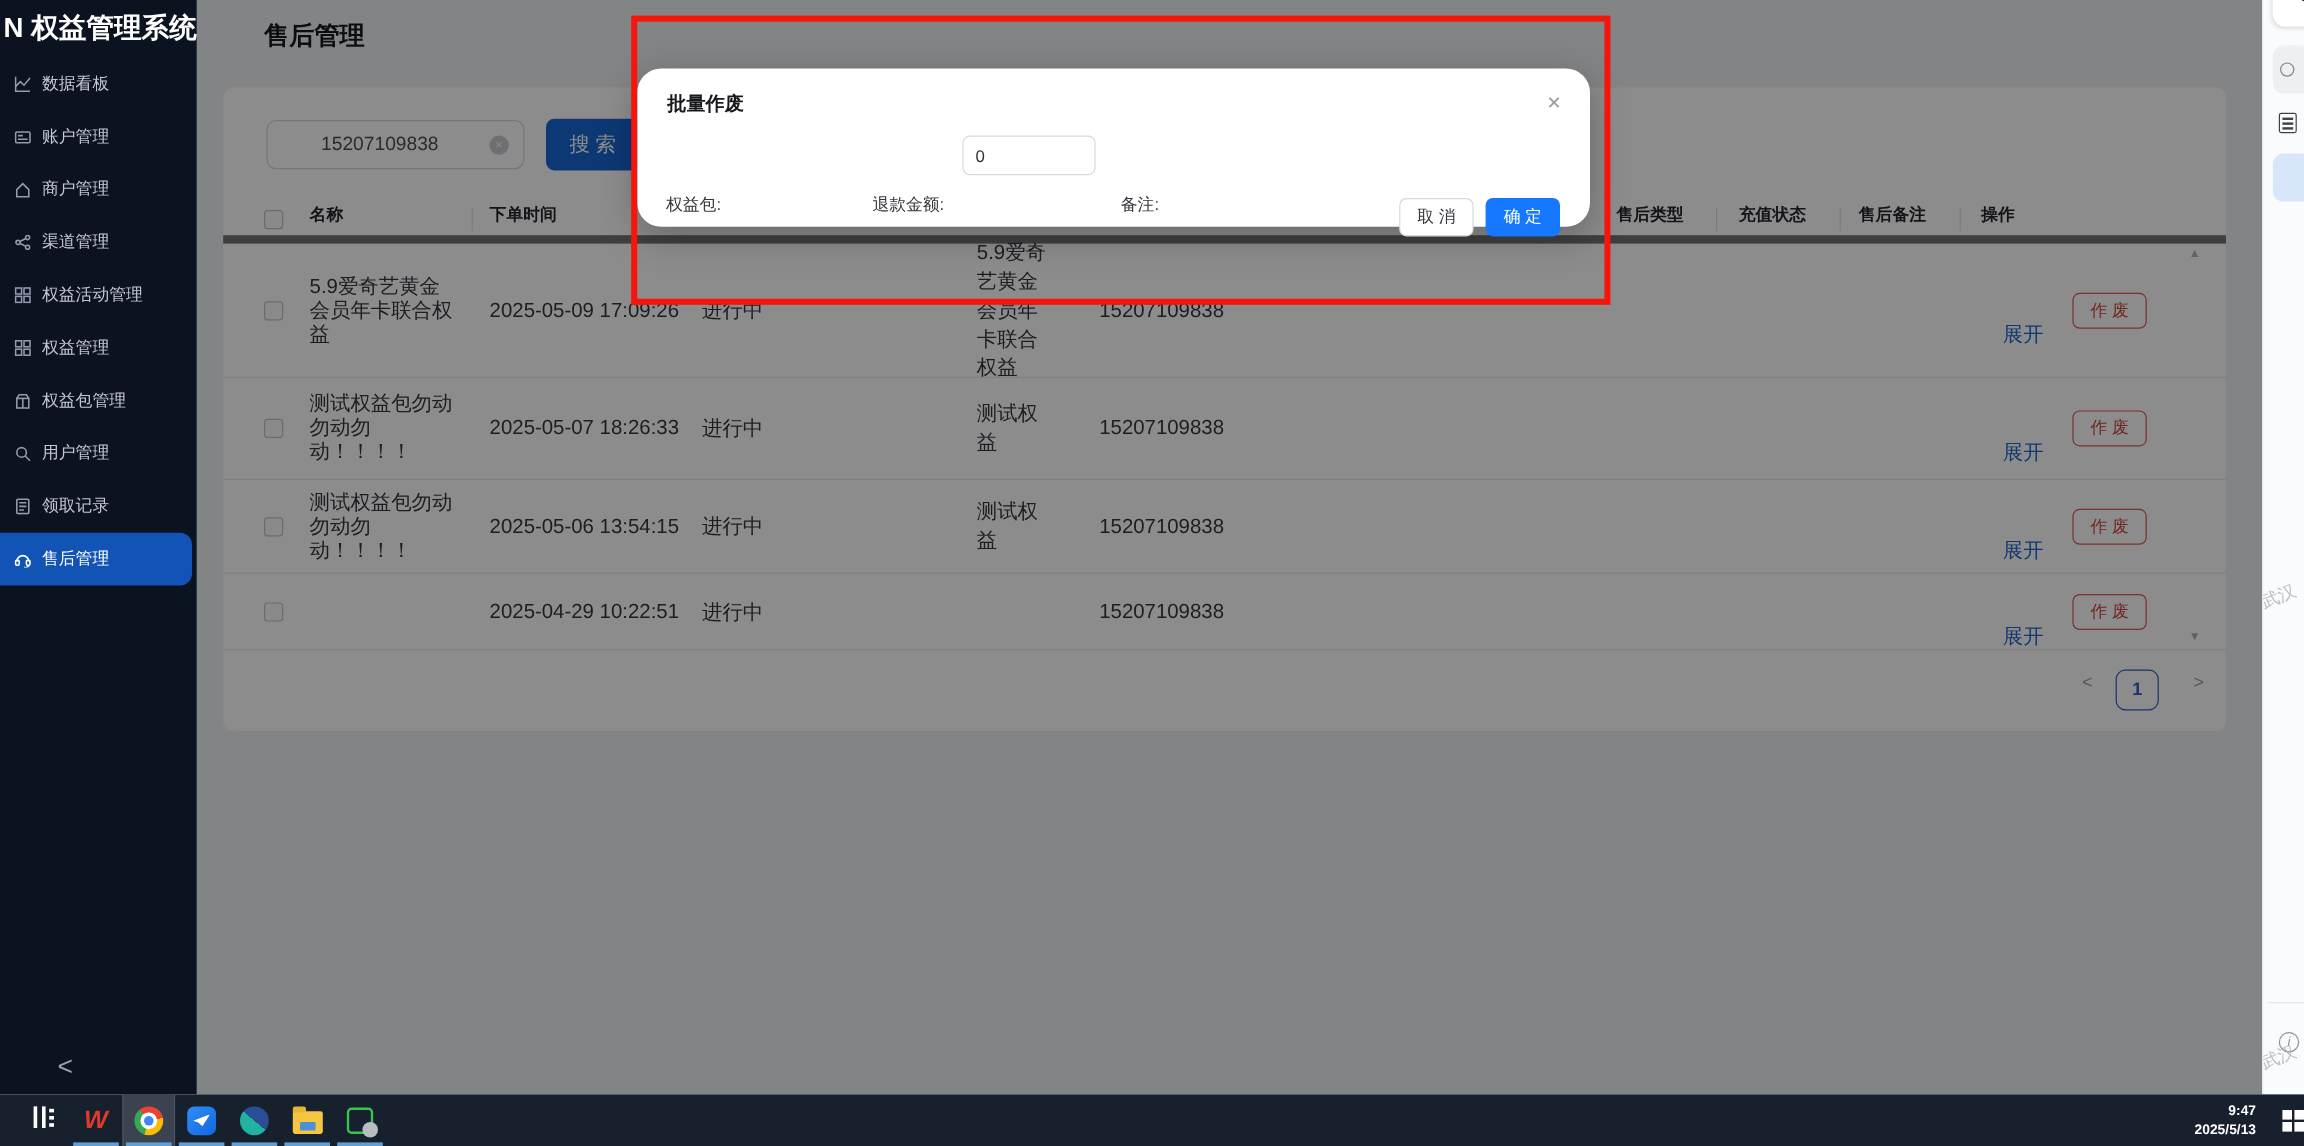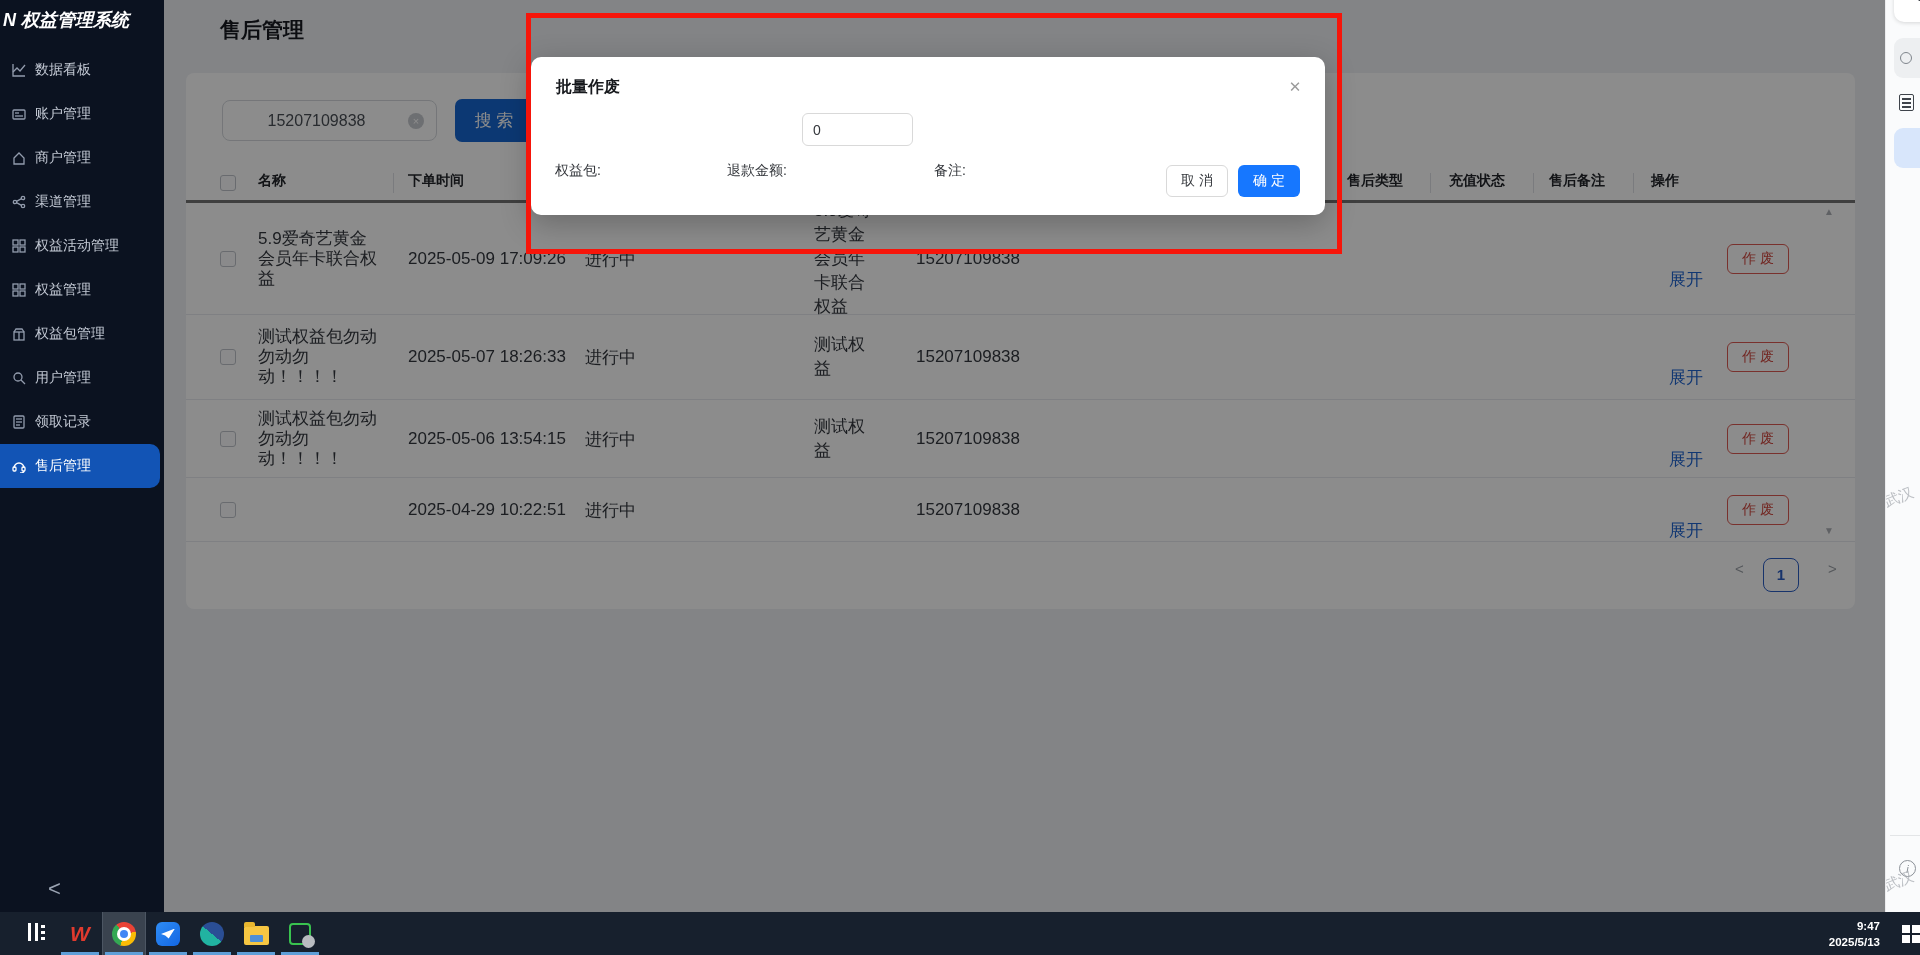--- a/index.html
+++ b/index.html
@@ -2,21 +2,21 @@
 <html><head>
 <meta charset="utf-8">
 <style>
   * { margin:0; padding:0; box-sizing:border-box; }
   html,body { width:1920px; height:955px; overflow:hidden;
     font-family:"Liberation Sans","DejaVu Sans",sans-serif; background:#f0f2f5; }
   .stage { position:relative; width:1920px; height:955px; overflow:hidden; }
 
   
   .sidebar { position:absolute; left:0; top:0; width:164px; height:912px; background:#0b1220; z-index:30; }
-  .logo { position:absolute; left:3px; top:8px; width:170px; color:#fff; font-size:18px; font-weight:700; white-space:nowrap;font-style:italic; }
+  .logo { position:absolute; left:3px; top:8px; width:170px; color:#fff; font-size:23px; font-weight:700; white-space:nowrap; }
   .menu { position:absolute; left:0; top:48px; width:164px; }
   .mi { position:relative; height:44px; display:flex; align-items:center; padding-left:12px;
         color:#c3c9d4; font-size:14px; cursor:pointer; }
   .mi svg { margin-right:9px; flex:none; }
   .mi svg * { stroke:#939cad; fill:none; stroke-width:1.3; }
   .mi.active { background:#1254b5; color:#fff; border-radius:0 10px 10px 0; margin-right:4px; }
   .mi.active svg * { stroke:#fff; }
   .collapse { position:absolute; left:48px; top:876px; color:#9aa3b2; font-size:22px; cursor:pointer; }
 
   
@@ -24,42 +24,42 @@
   .page-title { position:absolute; left:56px; top:16px; font-size:21px; font-weight:700; color:#16191f; }
   .card { position:absolute; left:22px; top:73px; width:1669px; height:536px; background:#fff; border-radius:8px; }
 
   .search-input { position:absolute; left:36px; top:27px; width:215px; height:41px; border:1px solid #d5d8dd;
      border-radius:8px; text-align:center; font-size:16px; color:#4a4f56; background:#fff; outline:none; padding-right:26px;}
   .clear-ic { position:absolute; left:222px; top:40px; width:16px; height:16px; border-radius:50%; background:#c7cacf;
      color:#fff; font-size:11px; line-height:16px; text-align:center; cursor:pointer; }
   .search-btn { position:absolute; left:269px; top:26px; width:78px; height:43px; background:#1766d1; color:#fff;
      font-size:17px; border:none; border-radius:7px; cursor:pointer; }
 
-  .thead { position:absolute; left:0; top:89px; width:1669px; height:41px; border-bottom:3px solid #737373; }
+  .thead { position:absolute; left:0; top:89px; width:1669px; height:41px; border-bottom:7px solid #737373; }
   .th { position:absolute; top:50%; transform:translateY(-50%); font-size:14px; font-weight:700; color:#23262b; white-space:nowrap; }
   .col-div { position:absolute; top:11px; width:1px; height:20px; background:#dfe1e5; }
 
   .trow { position:absolute; left:0; width:1669px; border-bottom:1px solid #e8eaee; }
   .td { position:absolute; top:50%; transform:translateY(-50%); font-size:17px; color:#34383f; }
   .cbx { position:absolute; left:34px; top:50%; transform:translateY(-50%); width:16px; height:16px;
      border:1px solid #bfc4cb; border-radius:3px; background:#fcfcfd; cursor:pointer; }
   .name-cell { left:72px; width:124px; line-height:20px; }
   .pkg-cell  { left:628px; width:66px; line-height:24px; }
   .expand { left:1483px; color:#1f64d0; cursor:pointer;margin-top:20px; }
   .void-btn { position:absolute; left:1541px; top:50%; transform:translateY(-50%); width:62px; height:30px;
      border:1px solid #dd5a52; color:#d0473f; background:transparent; border-radius:6px; font-size:14px; cursor:pointer; }
   .scroll-ar { position:absolute; left:1638px; font-size:10px; color:#aeb1b6; cursor:pointer; }
 
   .pg { position:absolute; top:487px; font-size:15px; color:#9ba0a7; }
   .pg-cur { position:absolute; left:1577px; top:485px; width:36px; height:34px; border:1.5px solid #2b5dc4;
      border-radius:8px; color:#2b5dc4; font-weight:700; font-size:15px; text-align:center; line-height:32px; cursor:pointer; }
 
   
   .mask { position:absolute; left:164px; top:0; width:1721px; height:912px; background:rgba(0,0,0,0.45); z-index:40; }
-  .modal { position:absolute; left:531px; top:57px; width:794px; height:158px; background:#fff; border-radius:10px;
+  .modal { position:absolute; left:531px; top:57px; width:794px; height:132px; background:#fff; border-radius:20px;
      box-shadow:0 8px 30px rgba(0,0,0,0.25); z-index:50; }
   .m-title { position:absolute; left:25px; top:20px; font-size:16px; font-weight:700; color:#17191d; }
   .m-close { position:absolute; left:752px; top:18px; width:24px; height:24px; color:#9b9b9b; font-size:15px;
      text-align:center; line-height:24px; cursor:pointer; }
   .m-label { position:absolute; top:73px; transform:translateY(-50%); font-size:14px; color:#33363b;margin-top:41px; }
   .m-input { position:absolute; top:56px; height:33px; border:1px solid #d9d9d9; border-radius:6px; font-size:14px;
      color:#33363b; padding:0 10px; outline:none; }
   .m-input::placeholder { color:#c0c0c0; }
   .m-btn { position:absolute; top:108px; width:62px; height:32px; border-radius:6px; font-size:14px; cursor:pointer; }
   .m-cancel { left:635px; background:#fff; border:1px solid #d9d9d9; color:#35383d; }

